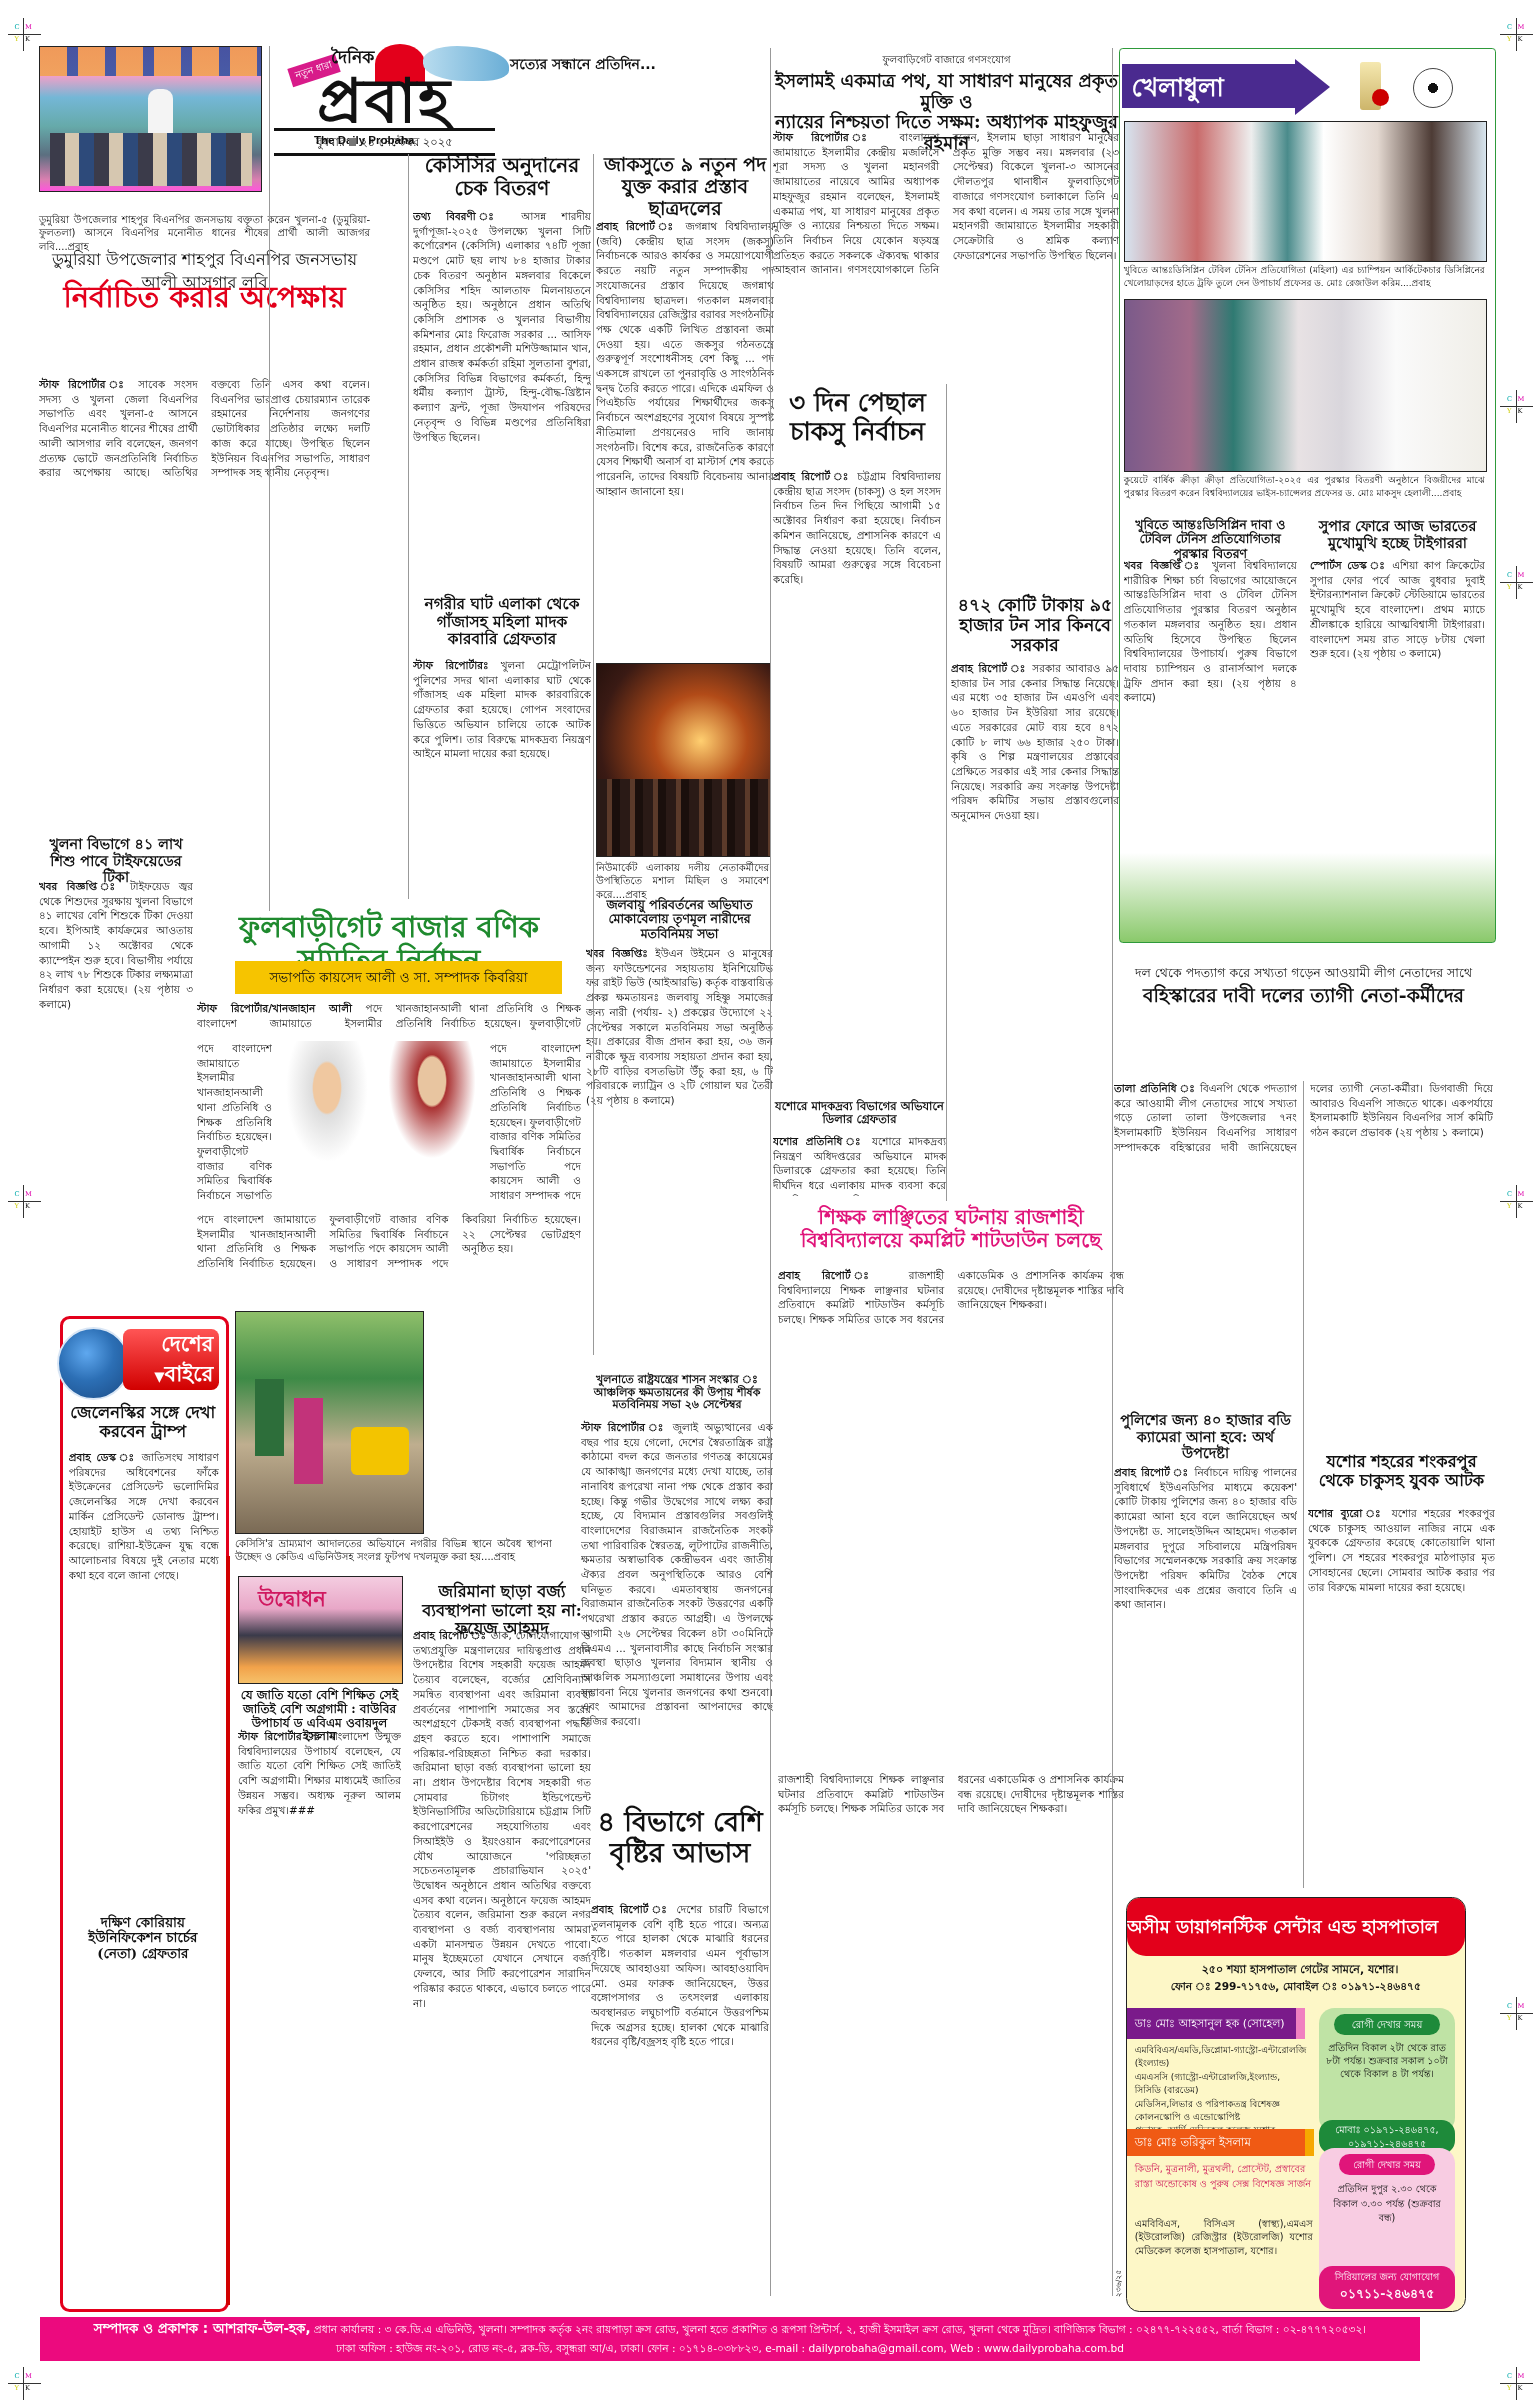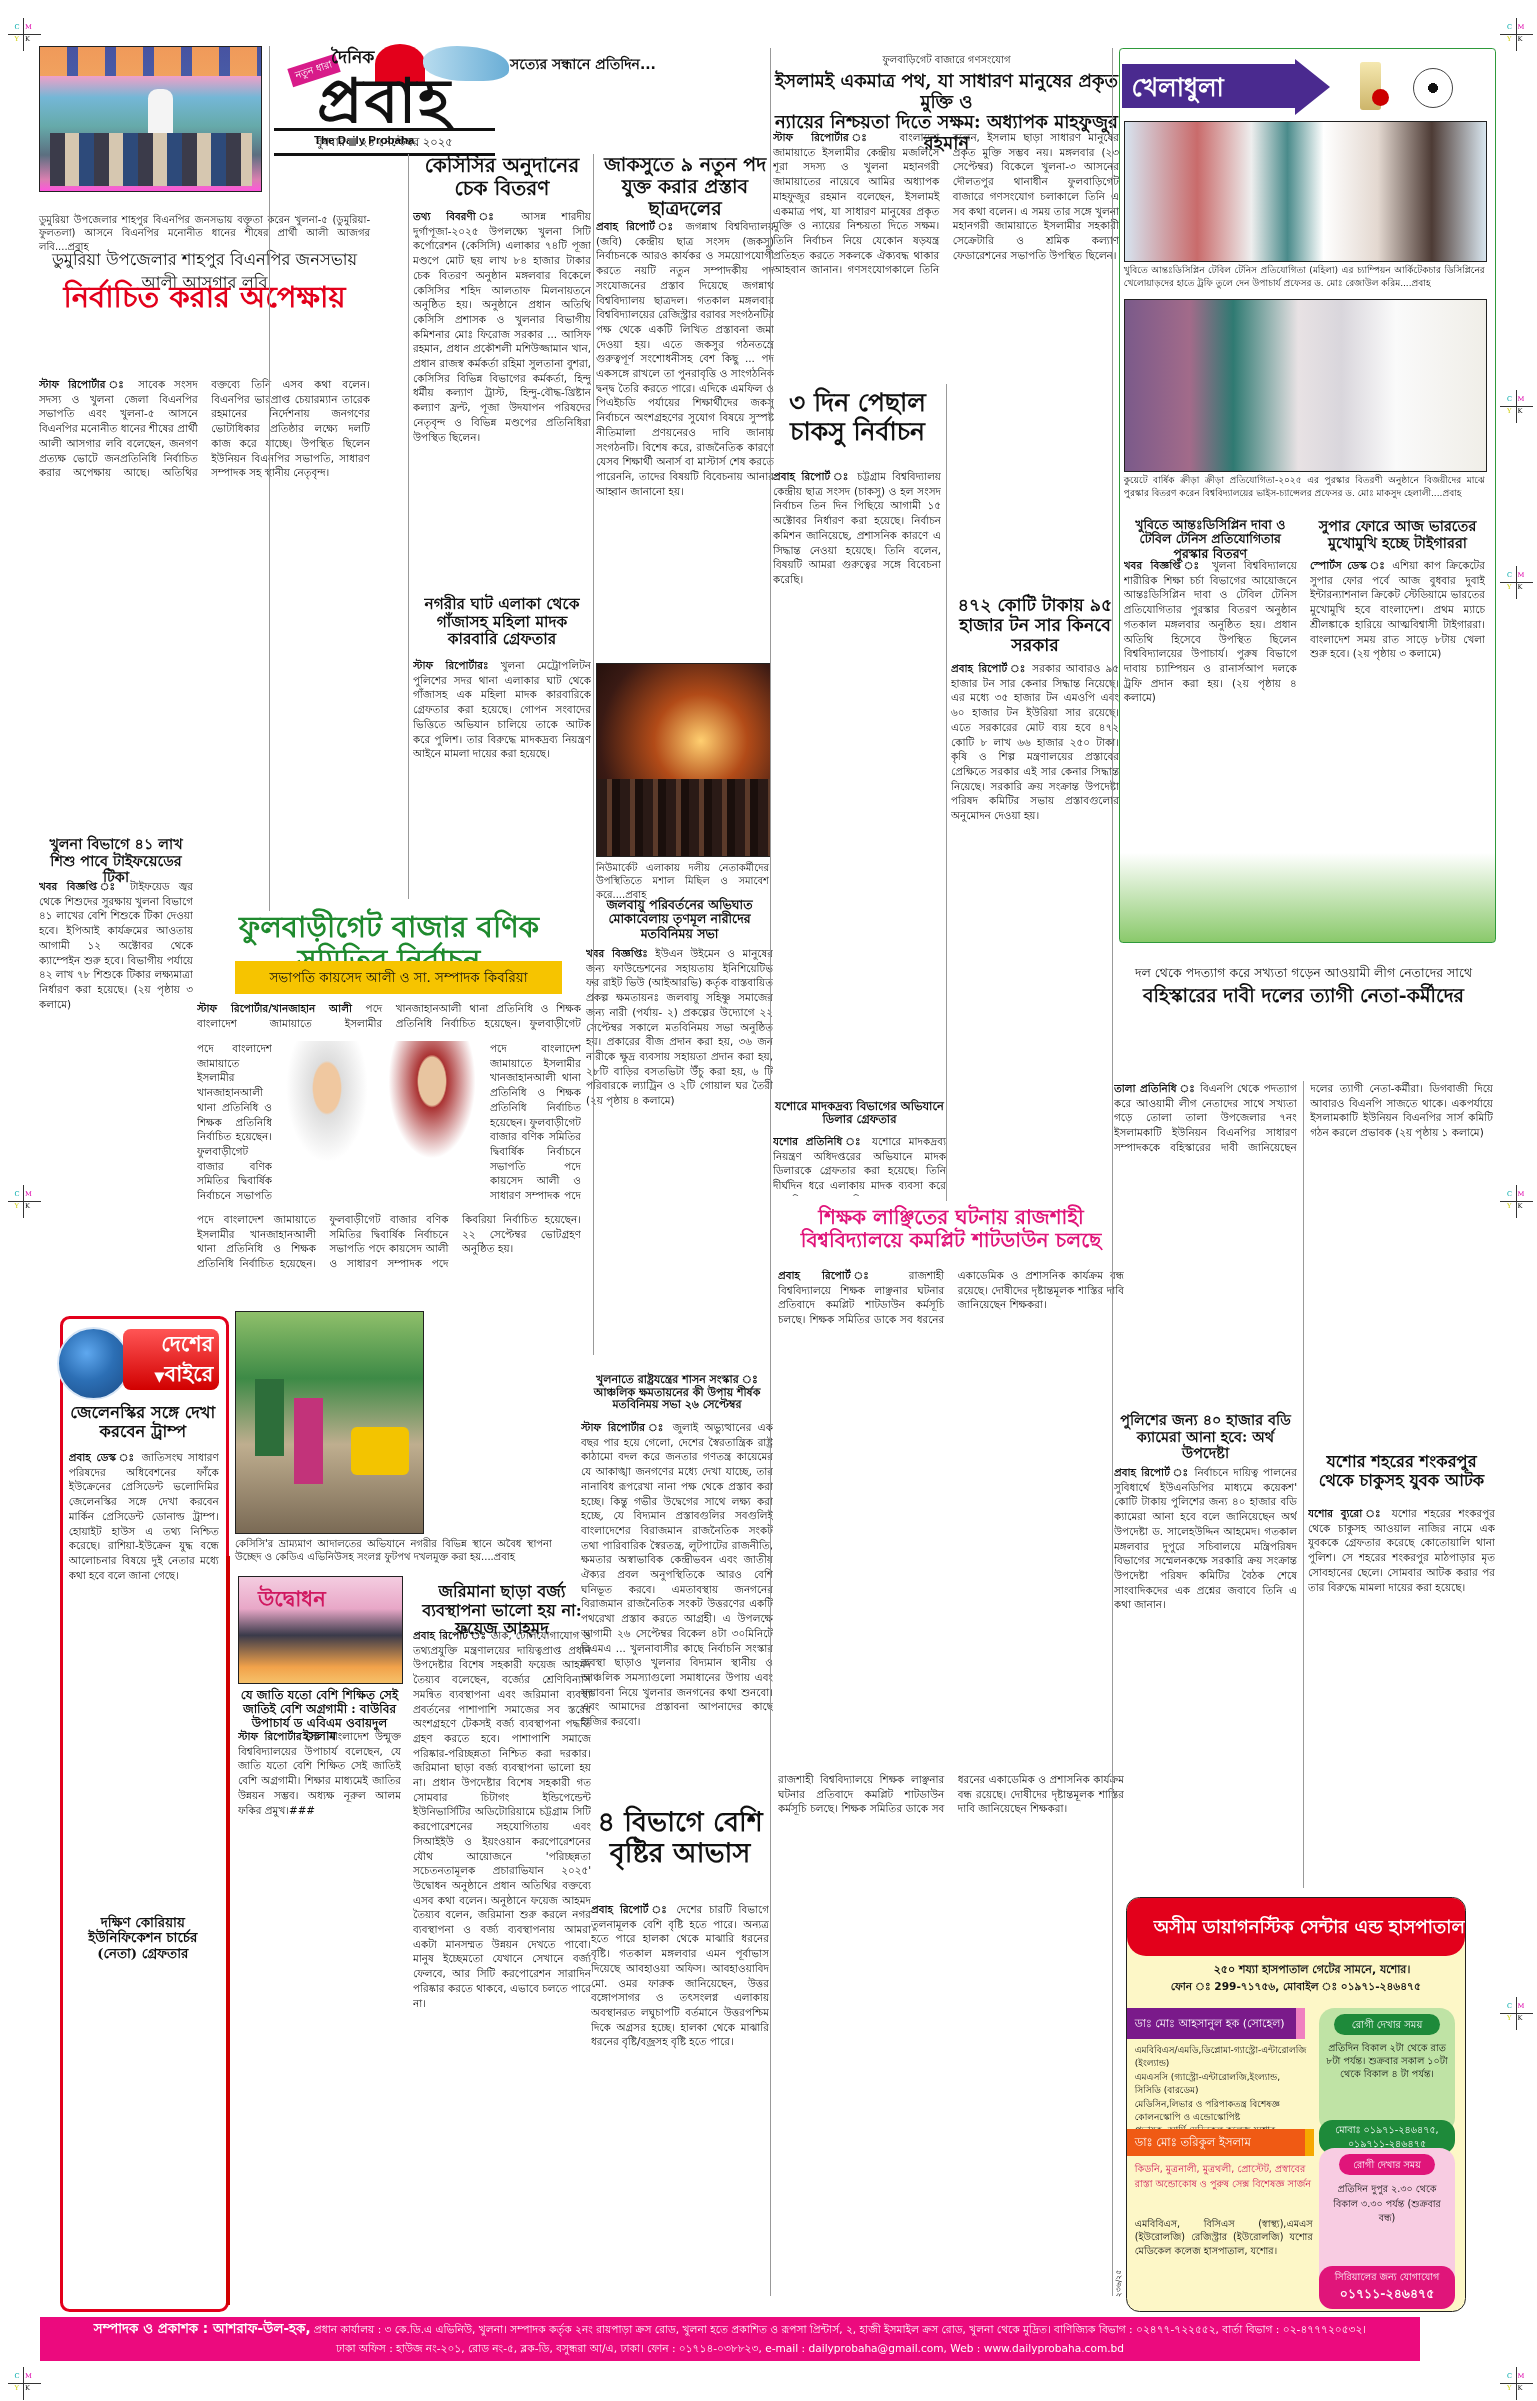--- a/index.html
+++ b/index.html
@@ -215,22 +215,22 @@
 </div>
 <div class="body" style="left:1114px;top:1081px;width:379px;height:317px;column-count:2;"><b>তালা প্রতিনিধি ঃ</b> <span>বিএনপি থেকে পদত্যাগ করে আওয়ামী লীগ নেতাদের সাথে সখ্যতা গড়ে তোলা তালা উপজেলার ৭নং ইসলামকাটি ইউনিয়ন বিএনপির সাধারণ সম্পাদককে বহিস্কারের দাবী জানিয়েছেন দলের ত্যাগী নেতা-কর্মীরা। ডিগবাজী দিয়ে আবারও বিএনপি সাজতে থাকে। একপর্যায়ে ইসলামকাটি ইউনিয়ন বিএনপির সার্স কমিটি গঠন করলে প্রভাবক (২য় পৃষ্ঠায় ১ কলামে)</span></div>
 
 <div class="hl" style="left:1114px;top:1412px;width:183px;font-size:14.4px;">পুলিশের জন্য ৪০ হাজার বডি ক্যামেরা আনা হবে: অর্থ উপদেষ্টা</div>
 <div class="body" style="left:1114px;top:1465px;width:183px;height:423px;"><b>প্রবাহ রিপোর্ট ঃ</b> <span>নির্বাচনে দায়িত্ব পালনের সুবিধার্থে ইউএনডিপির মাধ্যমে কয়েকশ' কোটি টাকায় পুলিশের জন্য ৪০ হাজার বডি ক্যামেরা আনা হবে বলে জানিয়েছেন অর্থ উপদেষ্টা ড. সালেহউদ্দিন আহমেদ। গতকাল মঙ্গলবার দুপুরে সচিবালয়ে মন্ত্রিপরিষদ বিভাগের সম্মেলনকক্ষে সরকারি ক্রয় সংক্রান্ত উপদেষ্টা পরিষদ কমিটির বৈঠক শেষে সাংবাদিকদের এক প্রশ্নের জবাবে তিনি এ কথা জানান।</span></div>
 
 <div class="hl" style="left:1308px;top:1453px;width:187px;font-size:16.3px;">যশোর শহরের শংকরপুর থেকে চাকুসহ যুবক আটক</div>
 <div class="body" style="left:1308px;top:1506px;width:187px;height:384px;"><b>যশোর ব্যুরো ঃ</b> <span>যশোর শহরের শংকরপুর থেকে চাকুসহ আওয়াল নাজির নামে এক যুবককে গ্রেফতার করেছে কোতোয়ালি থানা পুলিশ। সে শহরের শংকরপুর মাঠপাড়ার মৃত সোবহানের ছেলে। সোমবার আটক করার পর তার বিরুদ্ধে মামলা দায়ের করা হয়েছে।</span></div>
 
 <div class="abs" style="left:1126px;top:1897px;width:338px;height:413px;border:1.9px solid #222;border-radius:13.4px;background:#fdf7c7;overflow:hidden;">
-  <div class="abs" style="left:0;top:0;width:338px;height:58px;background:#e3001b;color:#fff;text-align:right;font-size:18px;line-height:58px;font-weight:bold;font-family:'DejaVu Serif',serif;border-radius:11.5px 11.5px 19px 19px;">অসীম ডায়াগনস্টিক সেন্টার এন্ড হাসপাতাল</div>
-  <div class="abs" style="left:20px;top:63px;width:330px;font-size:11px;font-weight:bold;text-align:center;">২৫০ শয্যা হাসপাতাল গেটের সামনে, যশোর।</div>
+  <div class="abs" style="left:0;top:0;width:338px;height:58px;background:#e3001b;color:#fff;text-align:left;font-size:18px;line-height:58px;font-weight:bold;font-family:'DejaVu Serif',serif;border-radius:11.5px 11.5px 19px 19px;">অসীম ডায়াগনস্টিক সেন্টার এন্ড হাসপাতাল</div>
+  <div class="abs" style="left:8px;top:63px;width:330px;font-size:11px;font-weight:bold;text-align:center;">২৫০ শয্যা হাসপাতাল গেটের সামনে, যশোর।</div>
   <div class="abs" style="left:3.8px;top:81px;width:330px;font-size:10.6px;font-weight:bold;text-align:center;">ফোন ঃ 299-৭১৭৫৬, মোবাইল ঃ ০১৯৭১-২৪৬৪৭৫</div>
   <div class="abs" style="left:0;top:110px;width:178px;height:31px;background:#7a1a8a;color:#fff;font-size:11px;line-height:31px;padding-left:7.7px;box-sizing:border-box;border-right:9.6px solid #f080c0;">ডাঃ মোঃ আহসানুল হক (সোহেল)</div>
   <div class="abs" style="left:7.7px;top:146px;width:173px;font-size:9px;line-height:13.4px;">
     <div>এমবিবিএস/এমডি,ডিপ্লোমা-গ্যাস্ট্রো-এন্টারোলজি (ইংল্যান্ড)</div>
     <div>এমএসসি (গ্যাস্ট্রো-এন্টারোলজি,ইংল্যান্ড, সিসিডি (বারডেম)</div>
     <div>মেডিসিন,লিভার ও পরিপাকতন্ত্র বিশেষজ্ঞ</div>
     <div>কোলনস্কোপি ও এন্ডোস্কোপিষ্ট</div>
     <div>প্রভাষক, আর্মি মেডিকেল কলেজ,যশোর</div>
   </div>
   <div class="abs" style="left:192px;top:110px;width:136px;height:125px;background:#bfe3a5;border-radius:15.4px;">

